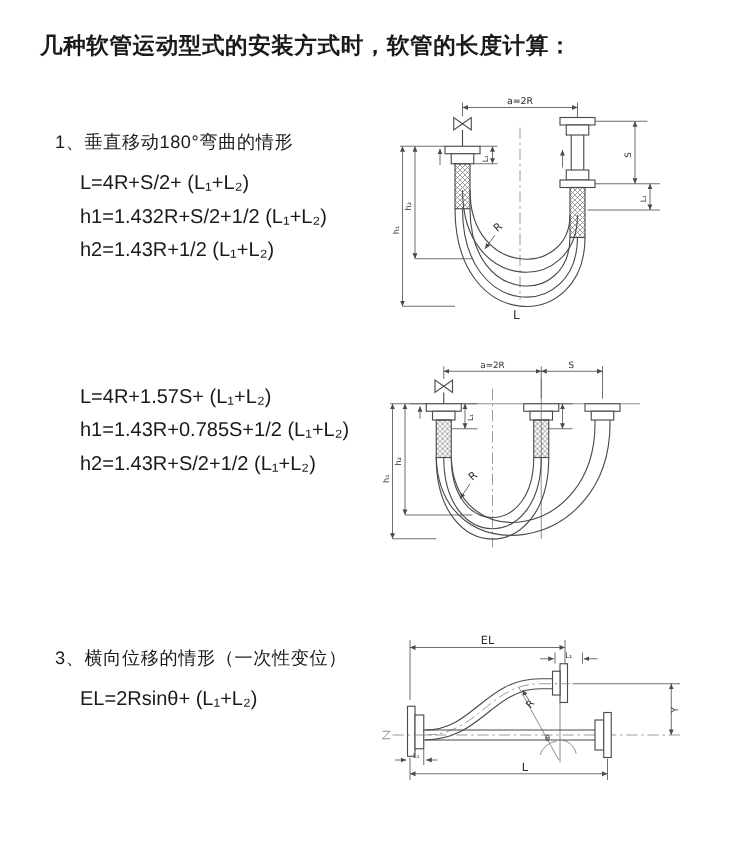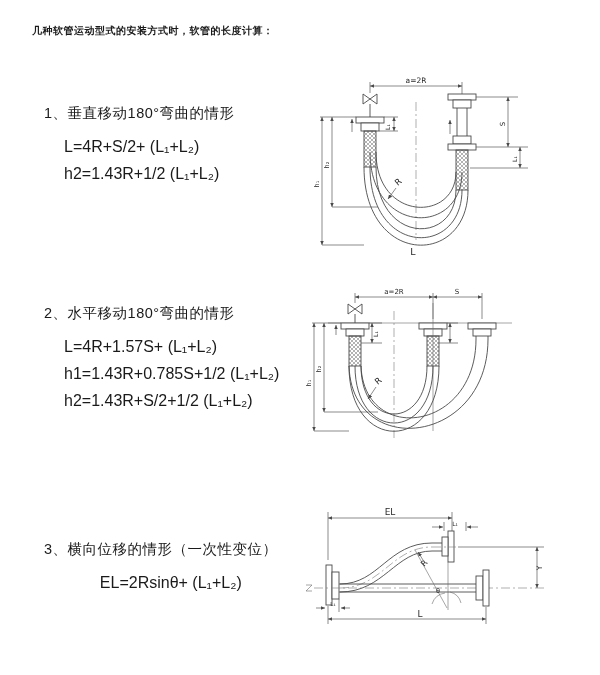--- a/index.html
+++ b/index.html
@@ -3,26 +3,26 @@
 <meta charset="utf-8">
 <style>
   html,body{margin:0;padding:0;}
   body{
     width:600px;height:675px;position:relative;background:#ffffff;
     font-family:"Liberation Sans","DejaVu Sans",sans-serif;color:#1a1a1a;
     overflow:hidden;
   }
   .page-title{
     position:absolute;left:32px;top:24px;
-    font-size:10px;font-weight:bold;letter-spacing:0.5px;
+    font-size:18px;font-weight:bold;letter-spacing:0.5px;
   }
   .sec{position:absolute;}
   #sec1{left:44px;top:104px;}
   #sec2{left:44px;top:304px;}
-  #sec3{left:44px;top:540px;text-align:center;}
+  #sec3{left:44px;top:517px;}
   .sec-heading{font-size:14.5px;font-weight:normal;margin:0 0 10px 0;letter-spacing:0.5px;}
   .formula{font-size:16px;margin-left:20px;line-height:27px;white-space:nowrap;}
   .diag{position:absolute;}
   #d1{left:312px;top:72px;}
   #d2{left:306px;top:283px;}
   #d3{left:296px;top:500px;}
   svg .ln{stroke:#4a4a4a;stroke-width:0.9;fill:none;}
   svg .thin{stroke:#6a6a6a;stroke-width:0.6;fill:none;}
   svg .dim{stroke:#5a5a5a;stroke-width:0.7;fill:none;}
   svg .cl{stroke:#7a7a7a;stroke-width:0.6;fill:none;stroke-dasharray:9 3 2 3;}
@@ -31,25 +31,25 @@
   svg text{fill:#2a2a2a;font-family:"DejaVu Sans",sans-serif;}
 </style>
 </head>
 <body>
 
 <div class="page-title">几种软管运动型式的安装方式时，软管的长度计算：</div>
 
 <div class="sec" id="sec1">
   <div class="sec-heading">1、垂直移动180°弯曲的情形</div>
   <div class="formula">L=4R+S/2+ (L₁+L₂)</div>
+  <div class="formula">h1=1.432R+S/2+1/2 (L₁+L₂)</div>
   <div class="formula">h2=1.43R+1/2 (L₁+L₂)</div>
 </div>
 
 <div class="sec" id="sec2">
-  <div class="sec-heading">2、水平移动180°弯曲的情形</div>
   <div class="formula">L=4R+1.57S+ (L₁+L₂)</div>
   <div class="formula">h1=1.43R+0.785S+1/2 (L₁+L₂)</div>
   <div class="formula">h2=1.43R+S/2+1/2 (L₁+L₂)</div>
 </div>
 
 <div class="sec" id="sec3">
   <div class="sec-heading">3、横向位移的情形（一次性变位）</div>
   <div class="formula">EL=2Rsinθ+ (L₁+L₂)</div>
 </div>
 

